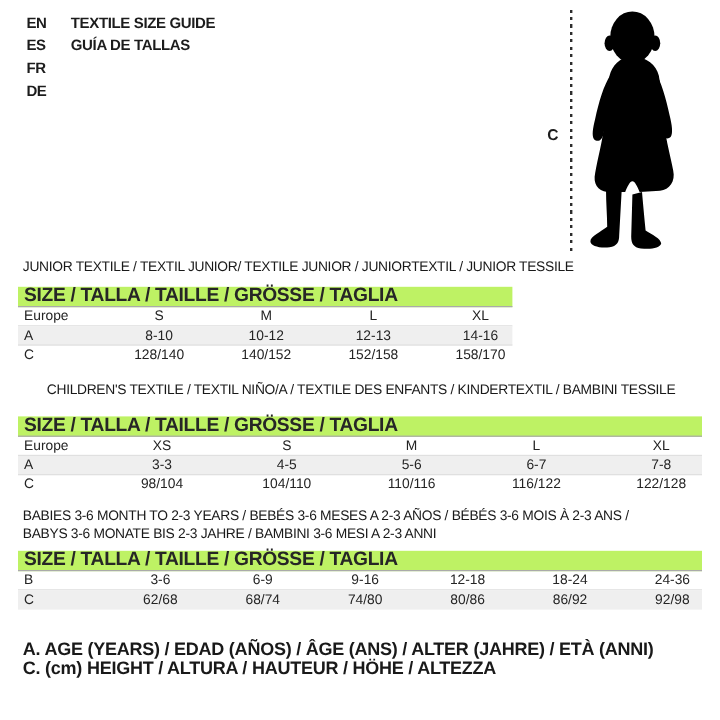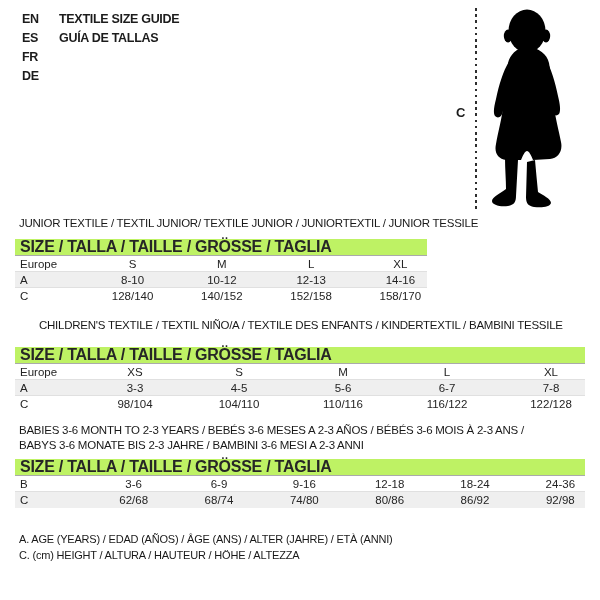--- a/index.html
+++ b/index.html
@@ -61,21 +61,21 @@
   .trow.shade { background:#efefef; }
   .t1 { grid-template-columns:55px repeat(4, 1fr); }
   .t2 { grid-template-columns:50px repeat(5, 1fr); }
   .t3 { grid-template-columns:58px repeat(6, 1fr); }
   .cell { text-align:center; color:#242424; }
   .cell.rowlabel { text-align:left; padding-left:5px; }
 
   
   .legend { position:absolute; left:19px; top:533px; }
   .legend-row {
-    height:15.5px; font-weight:400; font-size:11px;
+    height:15.5px; font-weight:700; font-size:15px;
     letter-spacing:-0.2px; white-space:nowrap; color:#191919;
   }
 </style>
 </head>
 <body>
 
 <div class="lang-list">
   <div class="lang-row">
     <span class="lang-code">EN</span>
     <span class="lang-label">TEXTILE SIZE GUIDE</span>

